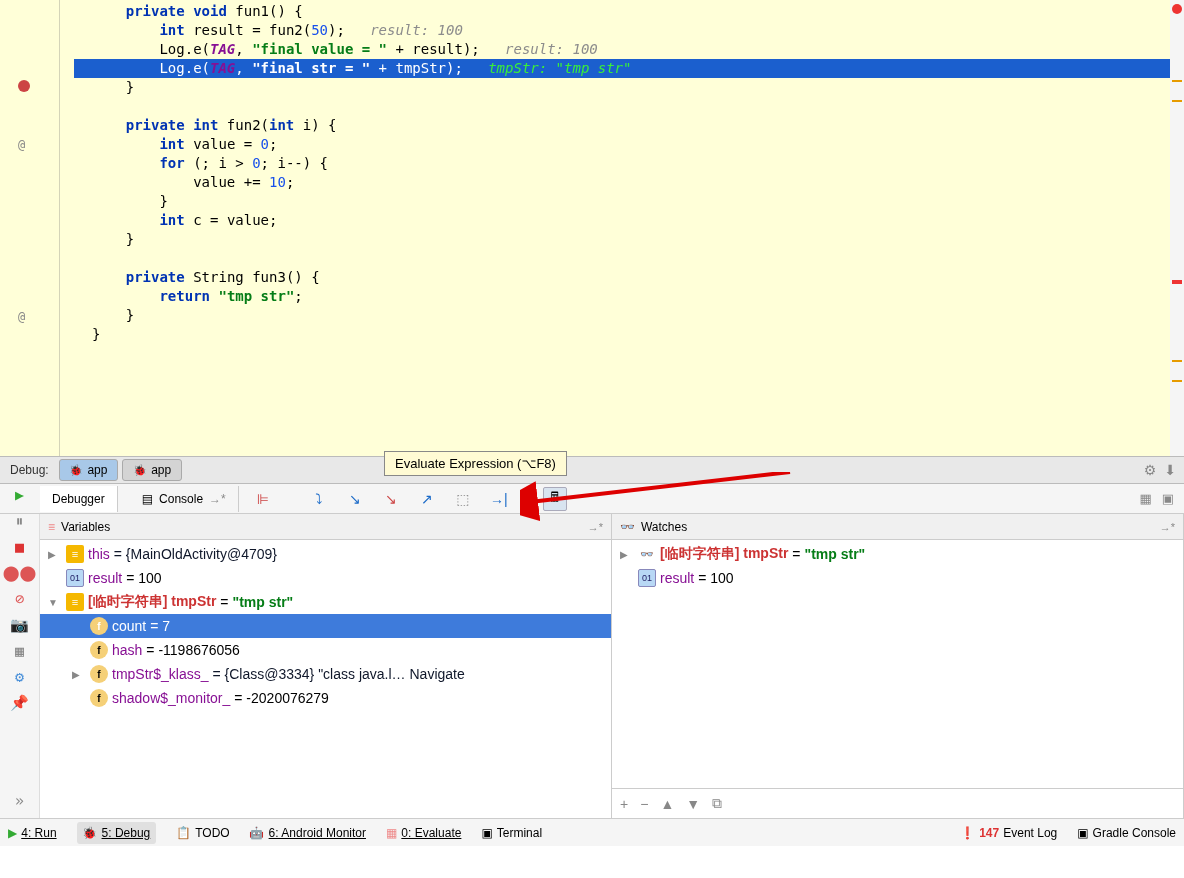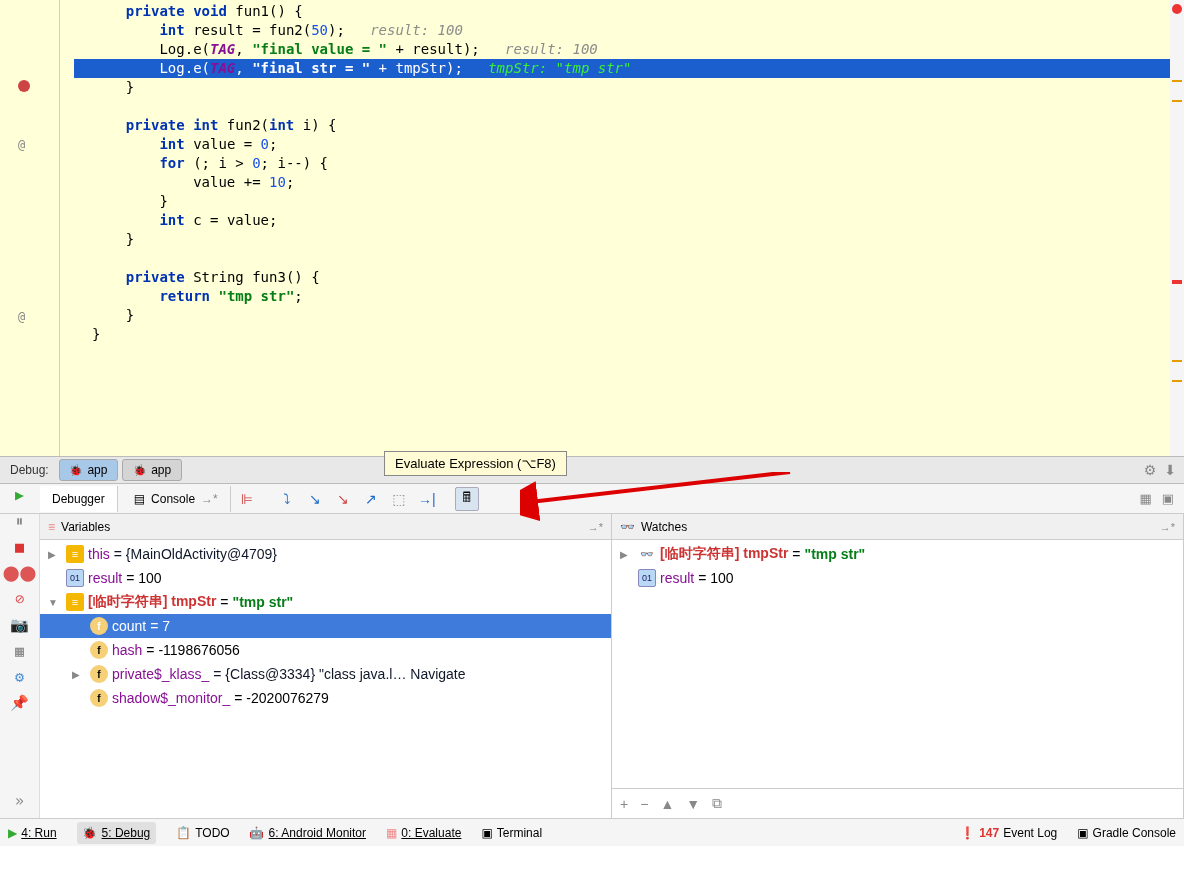--- a/index.html
+++ b/index.html
@@ -130,21 +130,21 @@
   color: #888;
   font-size: 14px;
 }
 .debug-toolbar {
   height: 30px;
   background: #f5f5f5;
   border-bottom: 1px solid #ccc;
   display: flex;
   align-items: center;
   padding-left: 40px;
-  gap: 4px;
+  gap: 12px;
   font-family: -apple-system, sans-serif;
   position: relative;
 }
 .dtab {
   padding: 6px 12px;
   font-size: 12px;
   border-right: 1px solid #ccc;
   background: #fff;
 }
 .dtab.console { background: #f5f5f5; display: flex; align-items: center; gap: 6px; }
@@ -390,21 +390,21 @@
           </div>
           <div class="tree-row" style="padding-left: 32px;">
             <span class="exp"></span>
             <span class="ticon field">f</span>
             <span class="vname "> hash</span>
             <span class="vval "> = -1198676056</span>
           </div>
           <div class="tree-row" style="padding-left: 32px;">
             <span class="exp">▶</span>
             <span class="ticon field">f</span>
-            <span class="vname "> private$_klass_</span>
+            <span class="vname "> tmpStr$_klass_</span>
             <span class="vval vobj"> = {Class@3334} "class java.l… Navigate</span>
           </div>
           <div class="tree-row" style="padding-left: 32px;">
             <span class="exp"></span>
             <span class="ticon field">f</span>
             <span class="vname "> shadow$_monitor_</span>
             <span class="vval "> = -2020076279</span>
           </div>
         </div>
     </div>

